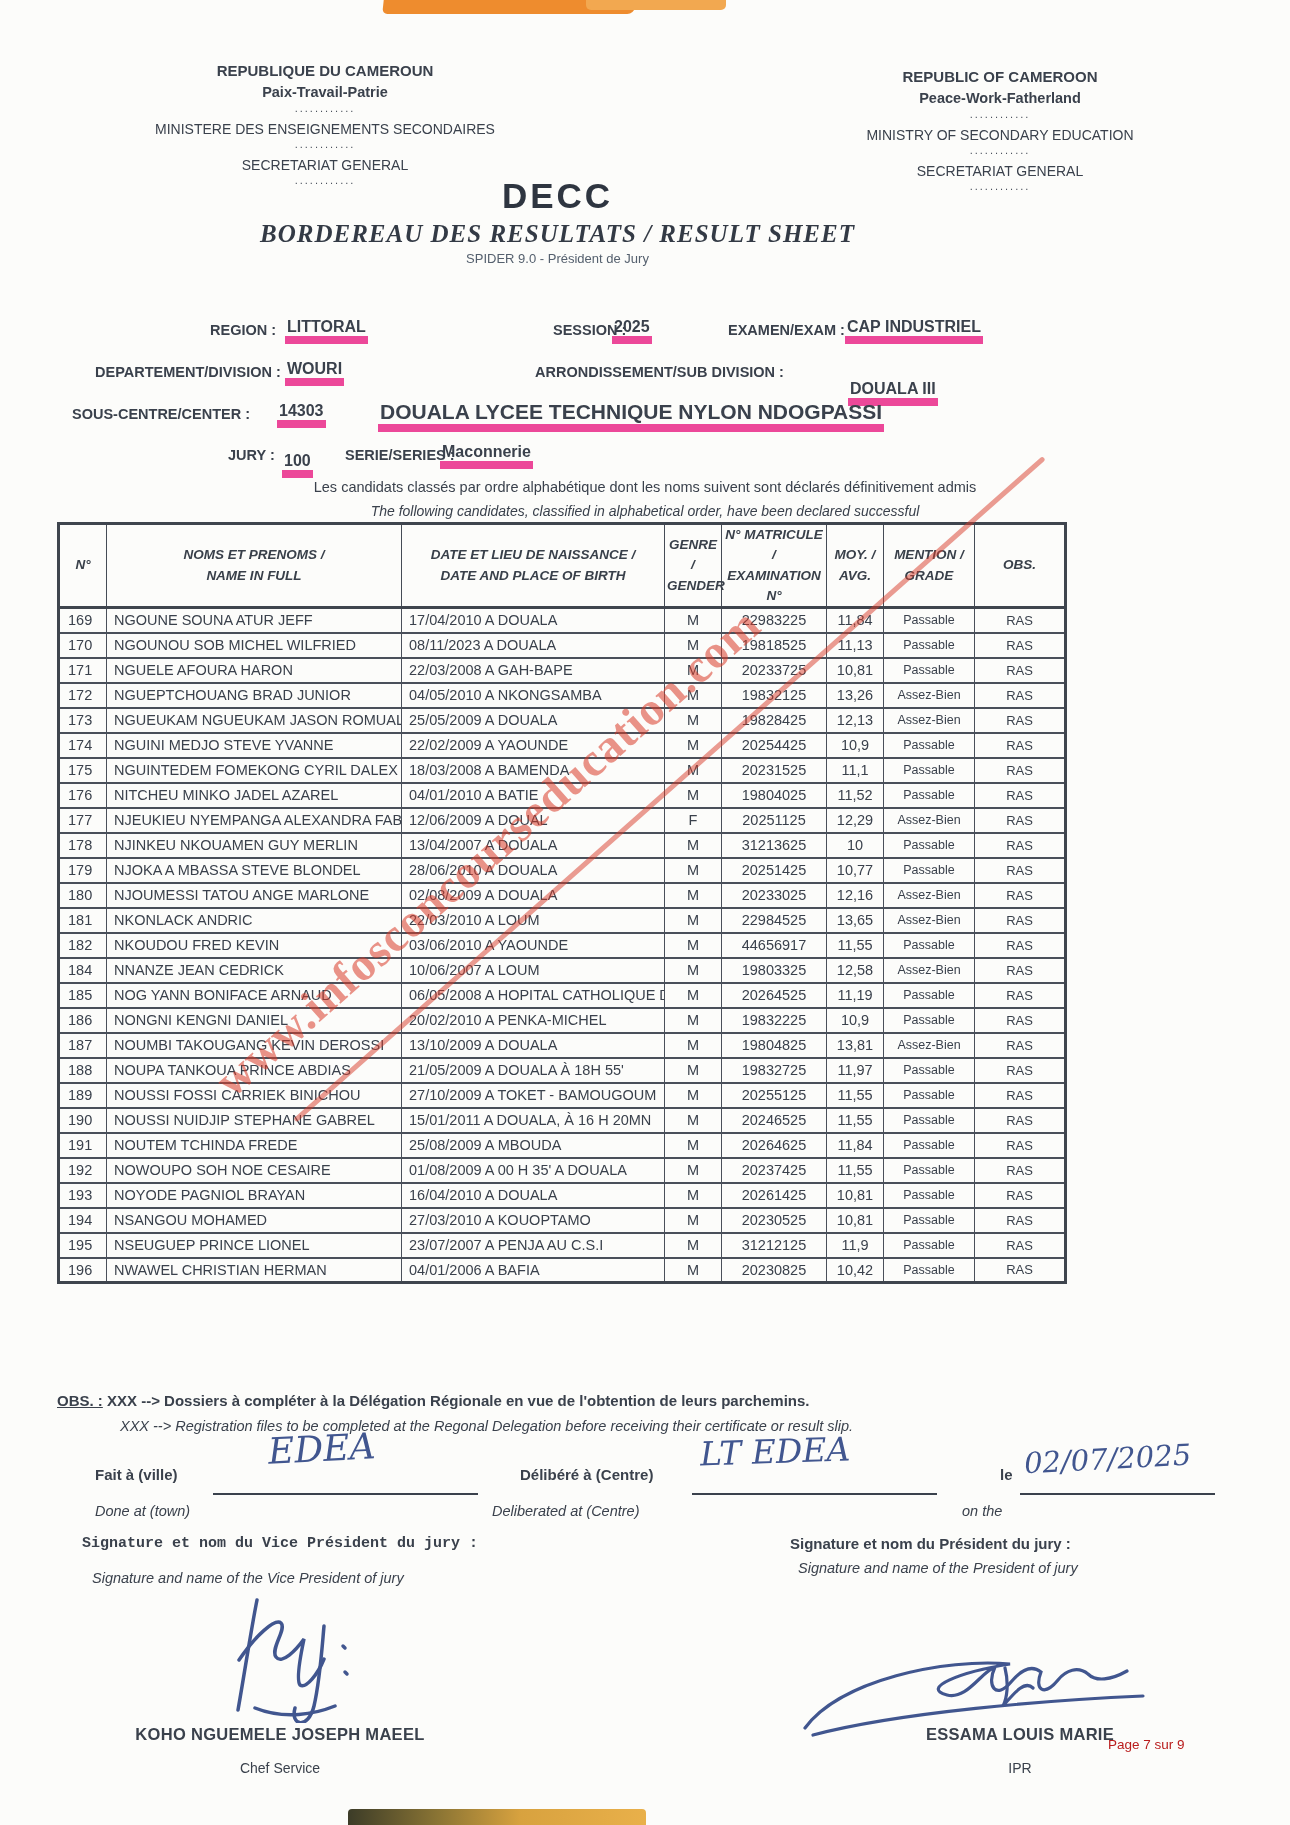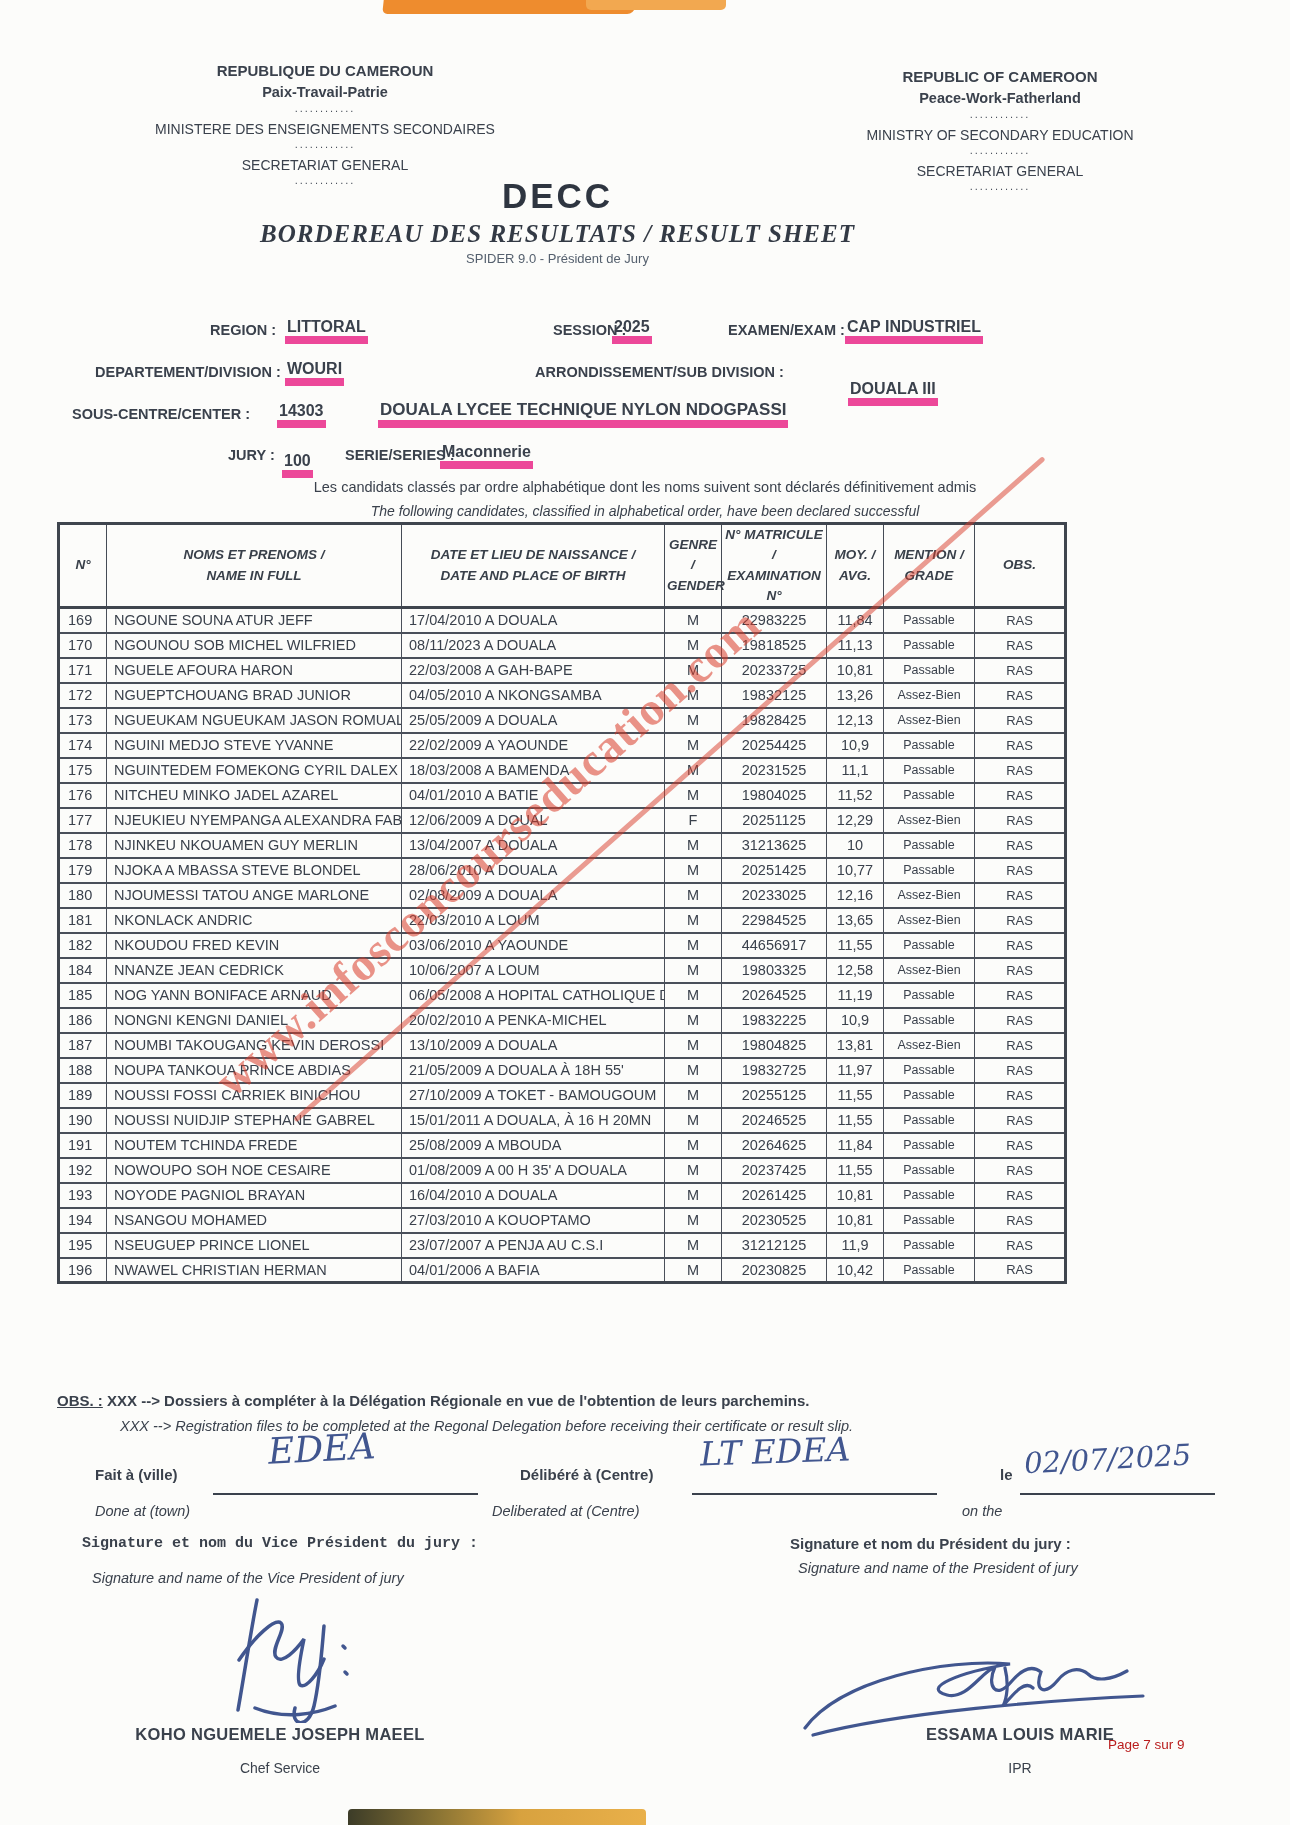--- a/index.html
+++ b/index.html
@@ -25,21 +25,21 @@
   .hdr .l3 { font-size:14px; margin-top:6px; }
   .hdr .l4 { font-size:14px; margin-top:6px; }
 
   .title-main { font-size:35px; font-weight:bold; letter-spacing:3px; color:#2e3540; }
   .title-sub  { font-family:"Liberation Serif", serif; font-style:italic; font-weight:bold;
                 font-size:25px; letter-spacing:1px; color:#333a45; margin-top:4px; }
   .title-note { font-size:13px; color:#55606e; margin-top:3px; }
 
   .lab { font-size:14.5px; font-weight:bold; white-space:nowrap; }
   .val { font-size:16px; font-weight:bold; border-bottom:8px solid #ec4899; white-space:nowrap; padding:0 2px 0 2px; }
-  .val-big { font-size:17px; }
+  .val-big { font-size:21px; }
 
   .notice-fr { font-size:14.5px; }
   .notice-en { font-size:14px; font-style:italic; }
 
   
   table.results { border-collapse:collapse; table-layout:fixed; width:1007px;
     border:3px solid #3f454e; background:transparent; }
   table.results th {
     border:1.5px solid #454b55; border-bottom:3px solid #3f454e; border-top:2px solid #3f454e;
     height:57px; font-style:italic; font-weight:bold; font-size:13.5px; line-height:1.5;

